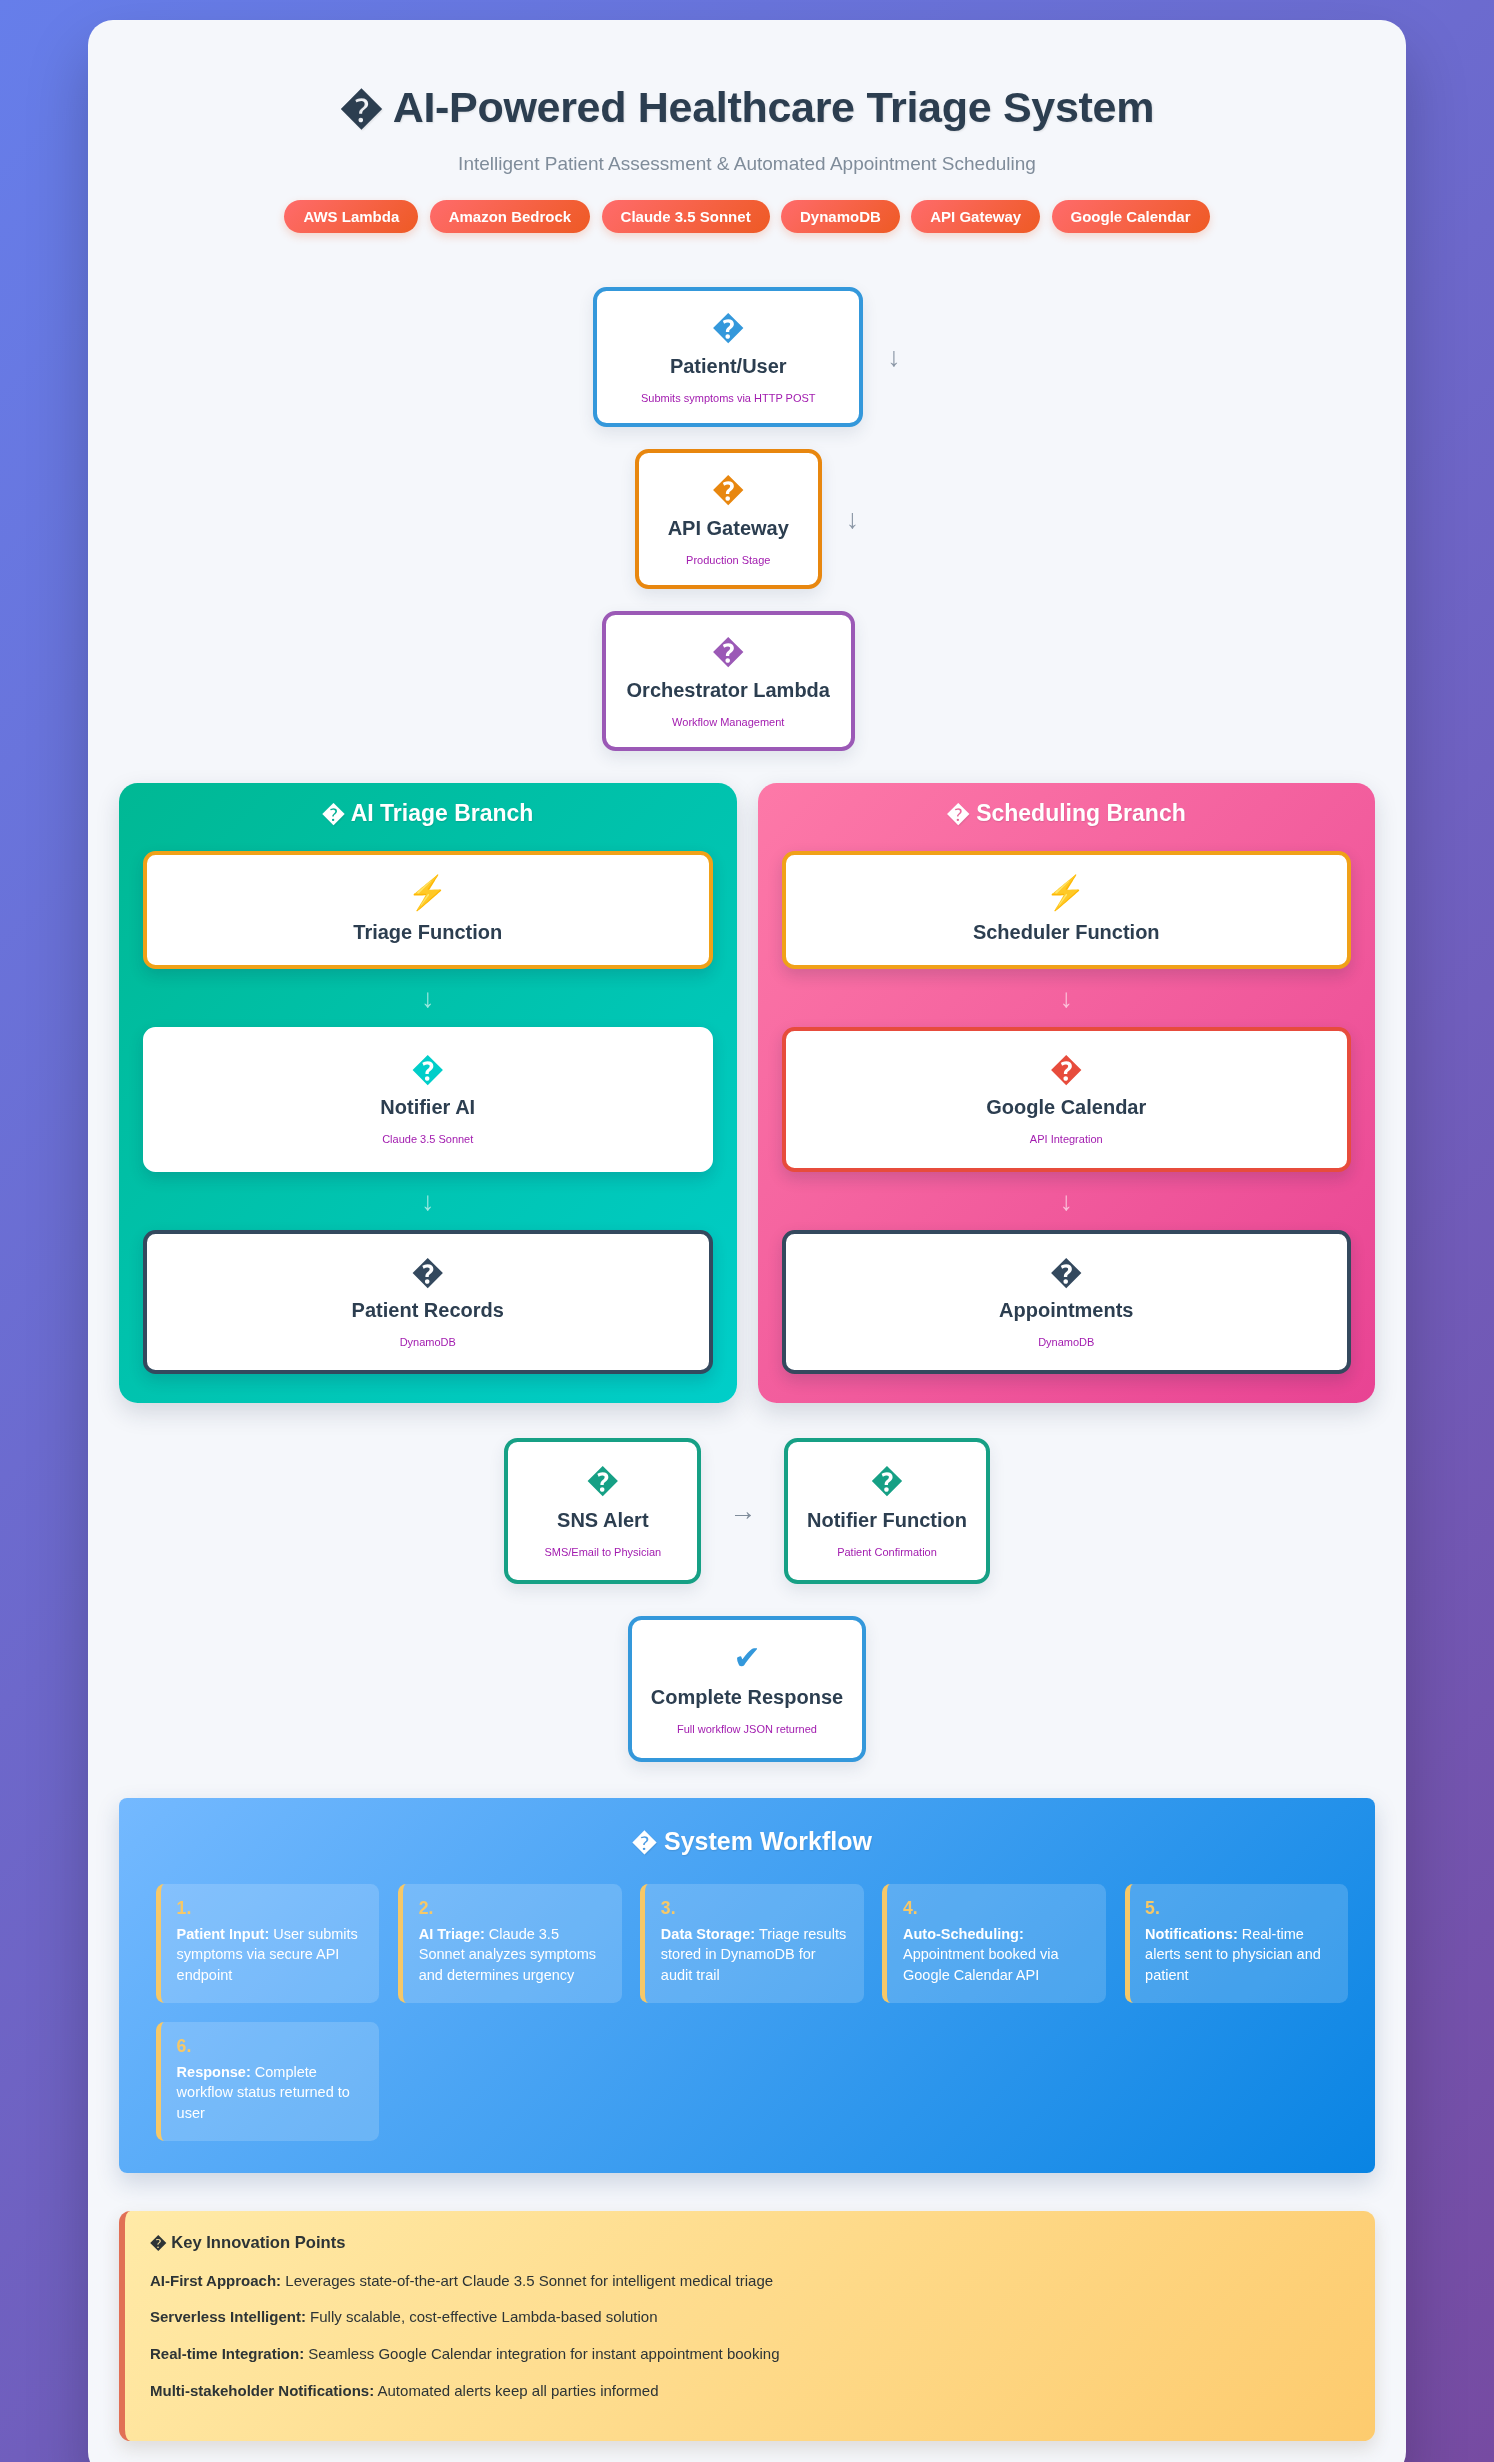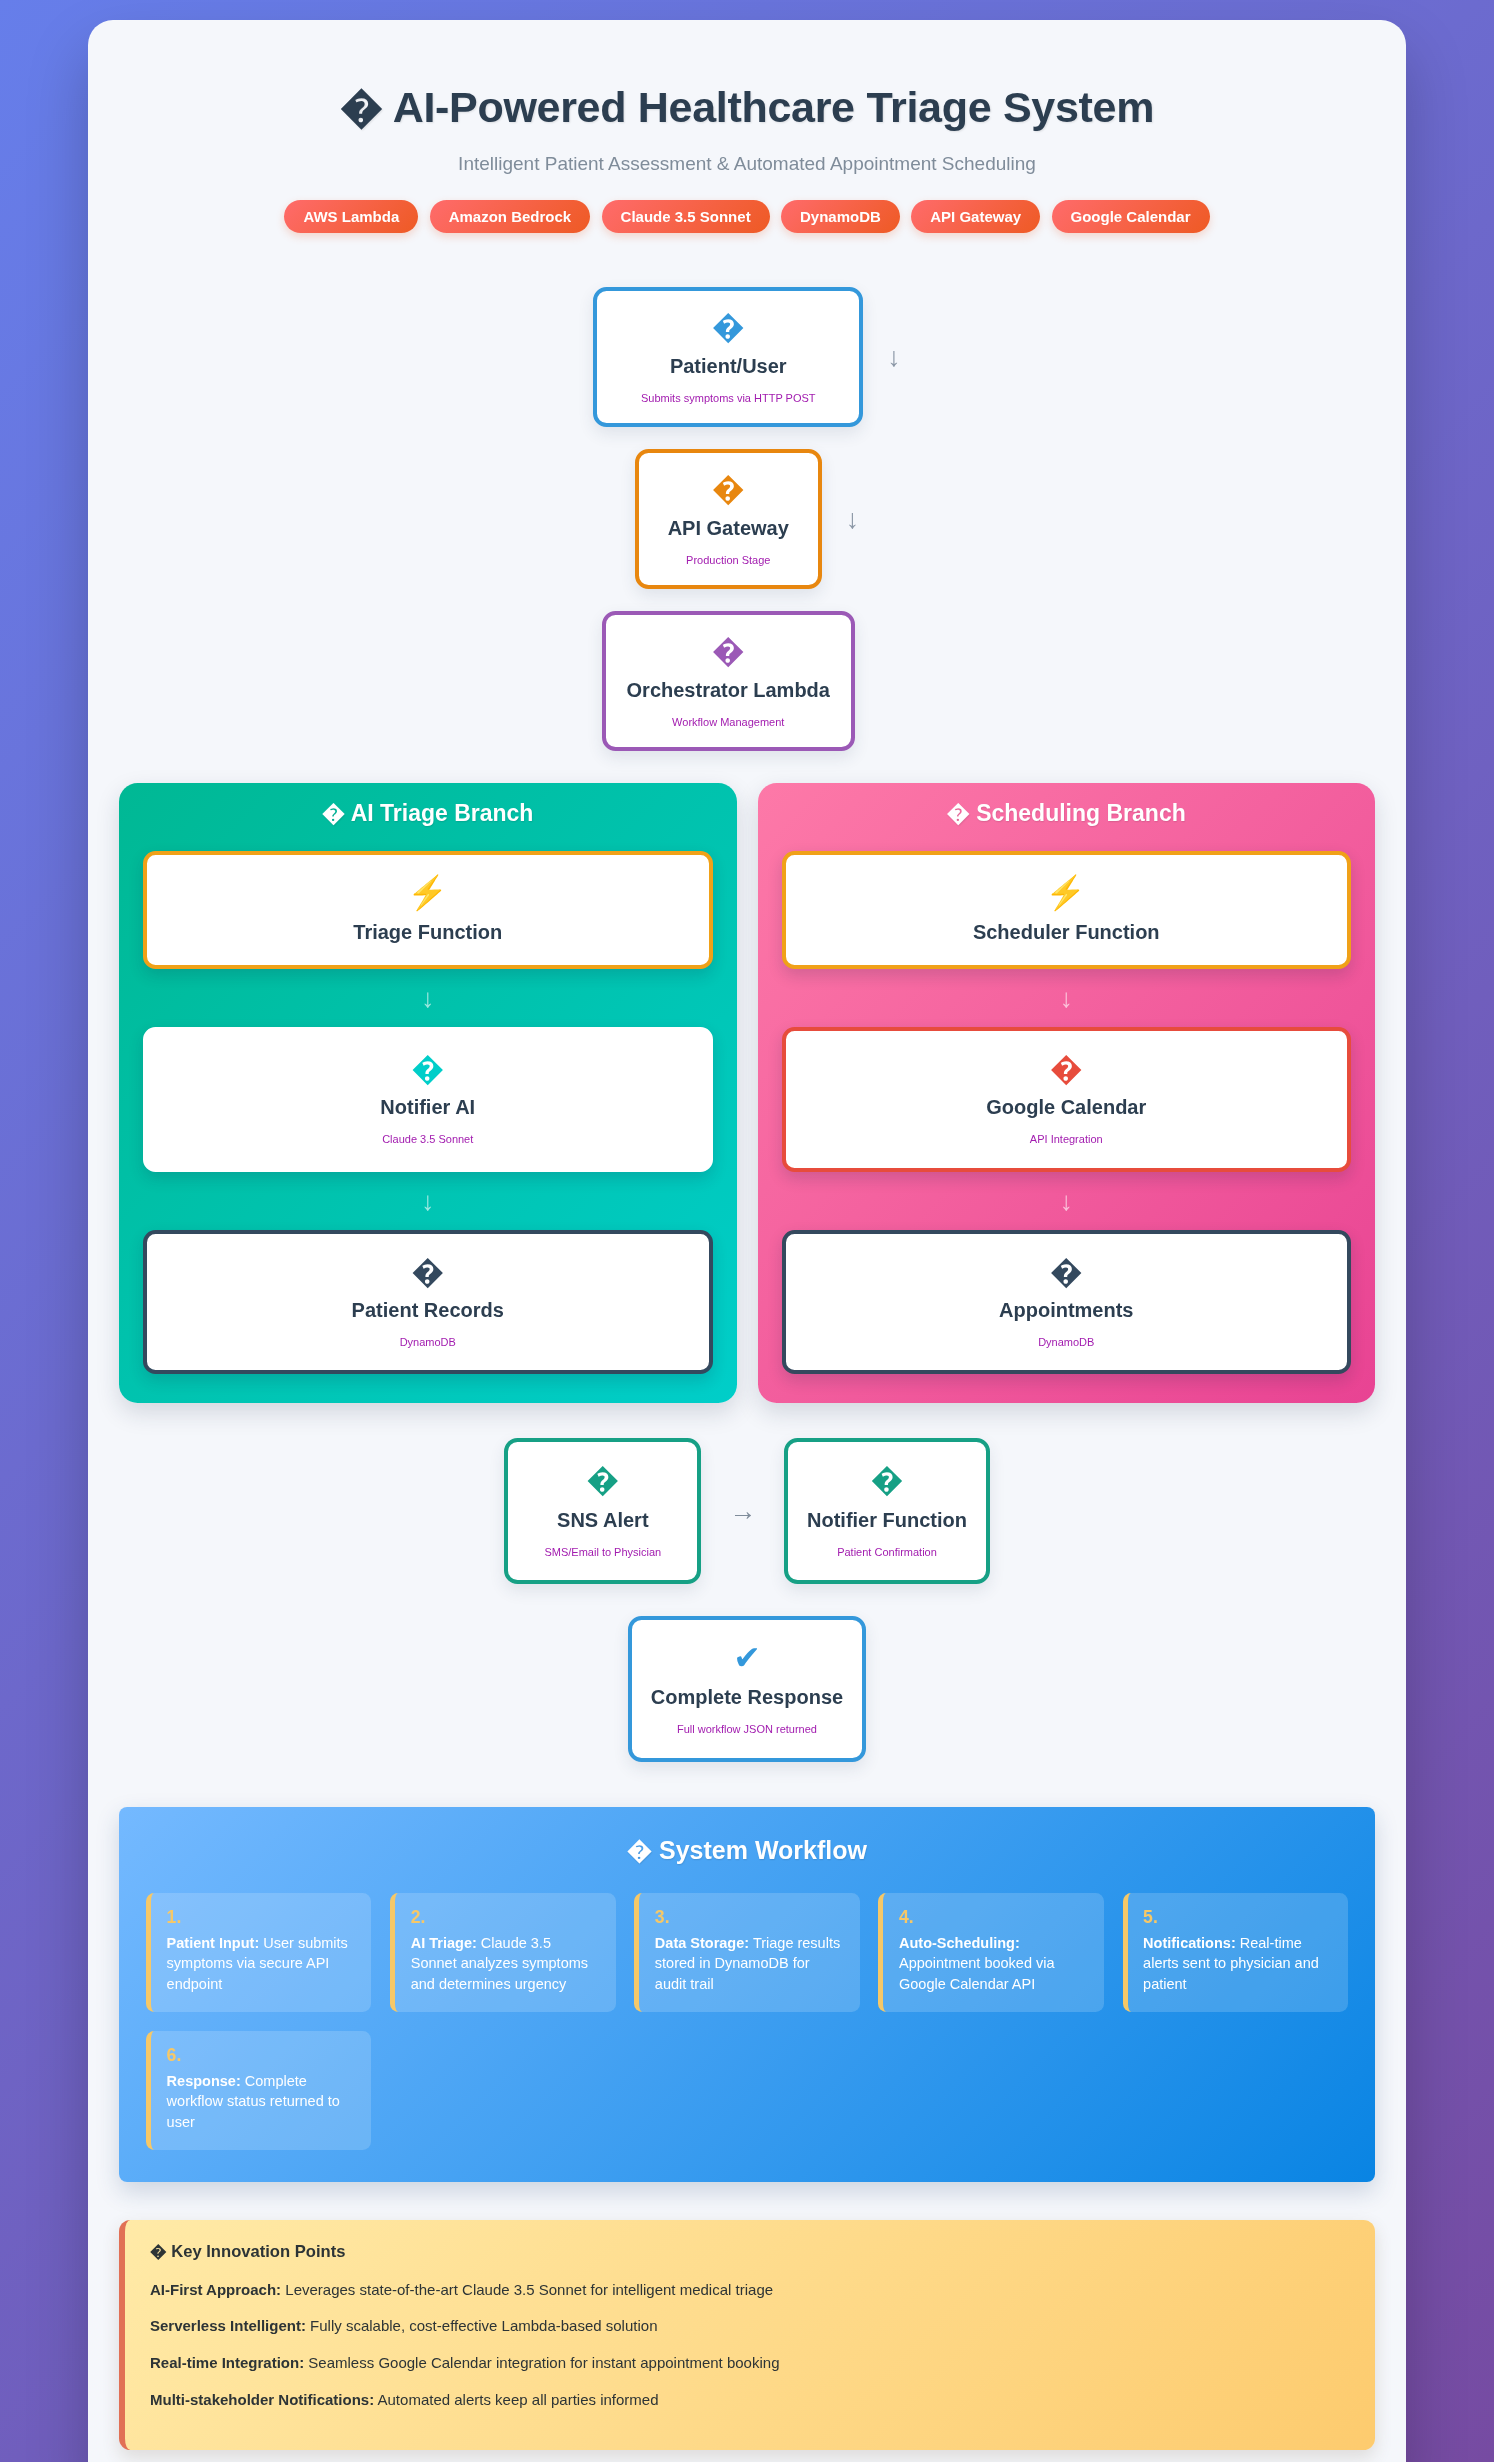--- a/index.html
+++ b/index.html
@@ -217,24 +217,24 @@
 
   .node-complete {
     border: 4.2px solid #3498db;
     min-width: 218px;
     padding: 21px 18.7px;
   }
   .node-complete .node-icon { color: #3498db; }
 
   
   .workflow-panel {
-    margin-top: 45px;
+    margin-top: 36px;
     background: linear-gradient(135deg, #74b9ff 0%, #0984e3 100%);
     border-radius: 8px;
-    padding: 28px 27px 32px 27px;
+    padding: 28px 27px 32px 37px;
     box-shadow: 0 9.3px 23px rgba(30,60,110,0.18);
   }
 
   .workflow-title {
     text-align: center;
     color: #ffffff;
     font-size: 25px;
     font-weight: bold;
     margin-bottom: 28px;
     text-shadow: 0.5px 1px 1.6px rgba(0,0,0,0.12);

